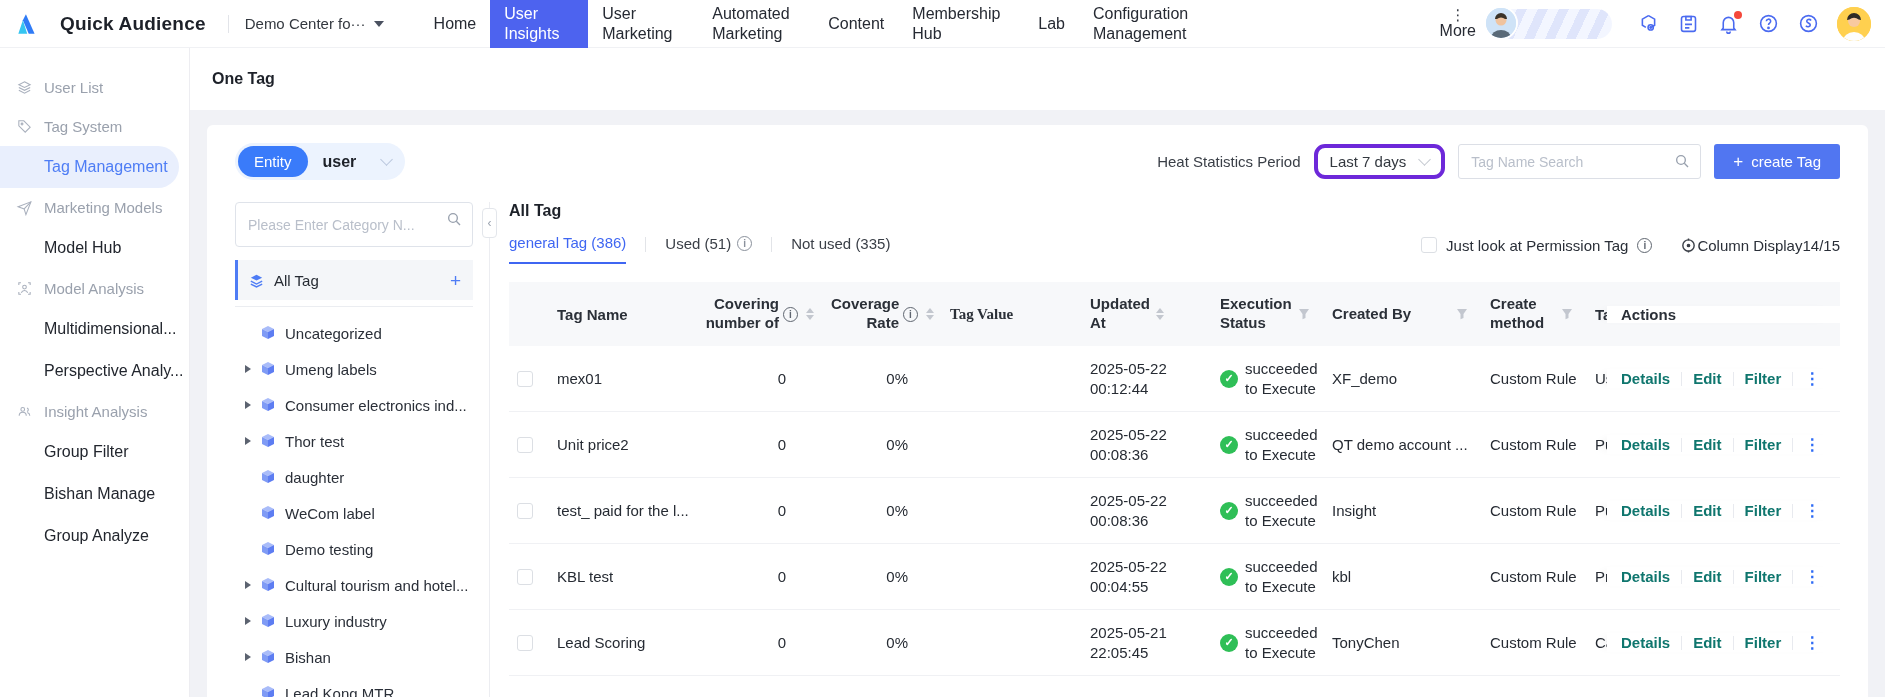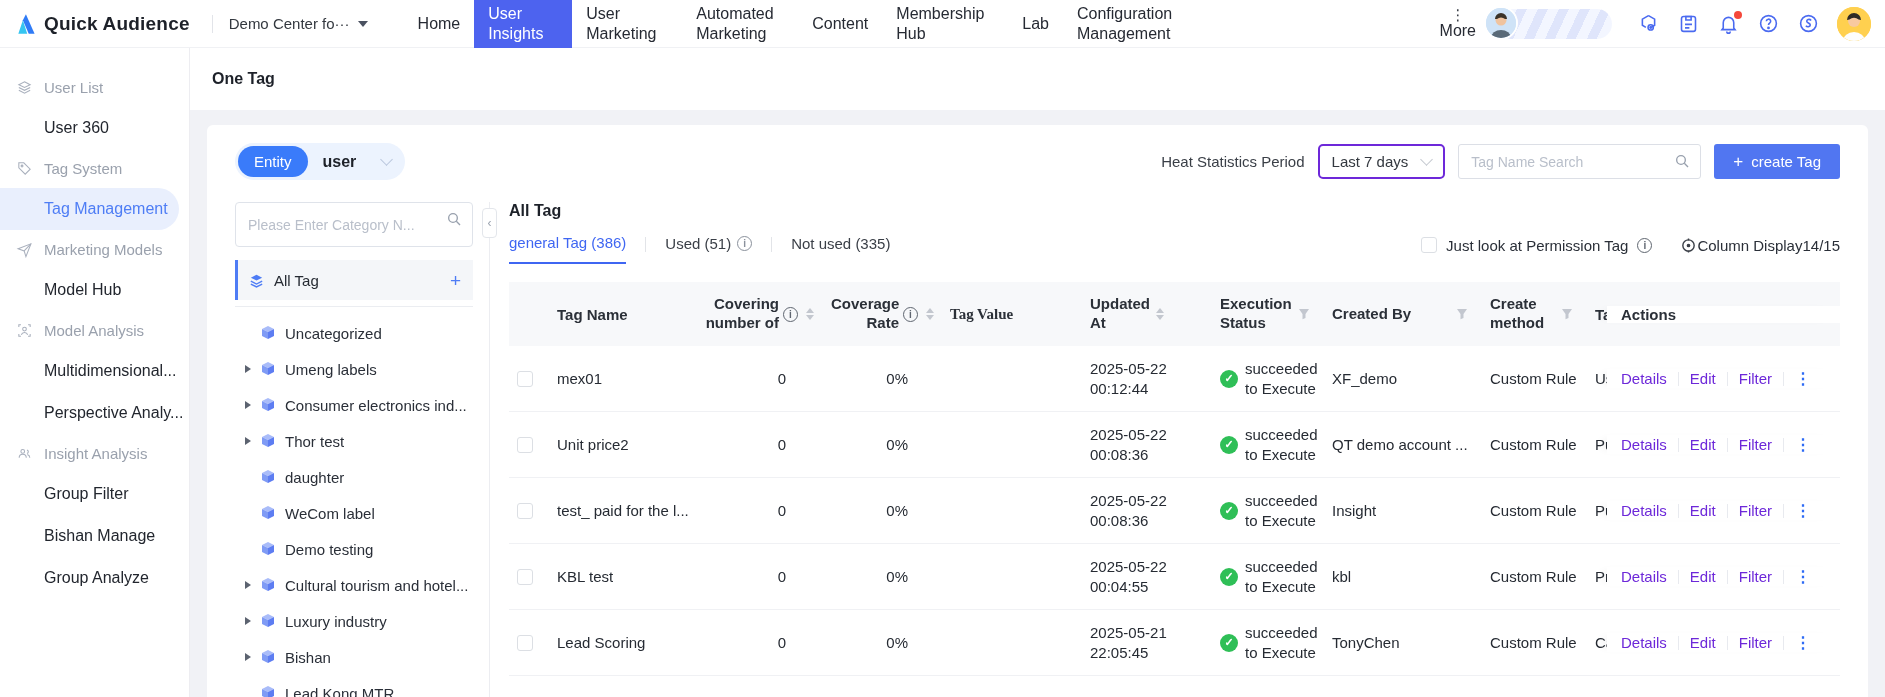--- a/index.html
+++ b/index.html
@@ -2,21 +2,21 @@
 <html><head>
 <meta charset="utf-8">
 <style>
   * { margin:0; padding:0; box-sizing:border-box; }
   html,body { width:1885px; height:697px; overflow:hidden; background:#f1f2f6;
     font-family:"Liberation Sans", sans-serif; color:#262b33; }
 
   
   .topbar { position:fixed; top:0; left:0; width:1885px; height:48px; background:#fff;
     display:flex; align-items:center; padding:0 14px; z-index:50; border-bottom:1px solid #f0f1f4; }
-  .brand { display:flex; align-items:center; gap:4px; }
+  .brand { display:flex; align-items:center; gap:20px; }
   .brand-name { font-size:19px; font-weight:700; color:#1d2129; letter-spacing:.2px; }
   .tb-divider { width:1px; height:18px; background:#e2e4e9; margin:0 16px 0 22px; }
   .workspace { display:flex; align-items:center; gap:8px; font-size:15px; color:#33383f; cursor:pointer; }
   .caret-down { width:0; height:0; border-left:5px solid transparent; border-right:5px solid transparent; border-top:6px solid #4a5160; }
   .nav { display:flex; align-items:stretch; margin-left:36px; height:48px; }
   .nav-item { display:flex; align-items:center; padding:0 14px; font-size:16px; color:#262a33;
     line-height:1.25; cursor:pointer; }
   .nav-item span { display:inline-block; }
   .nav-item.active { background:#4d63ef; color:#fff; }
   .w70 span{max-width:70px;} .w82 span{max-width:82px;} .w88 span{max-width:88px;}
@@ -56,21 +56,21 @@
   
   .card-toolbar { display:flex; align-items:center; justify-content:space-between; margin-bottom:22px; }
   .entity-select { display:flex; align-items:center; background:#ecf3fe; border-radius:19px; height:37px;
     padding:0 14px 0 3px; cursor:pointer; }
   .entity-pill { background:#3a7bfa; color:#fff; border-radius:17px; padding:7px 16px; font-size:15px; }
   .entity-value { font-size:16px; font-weight:700; color:#1d2129; margin:0 26px 0 15px; }
   .chev { width:9px; height:9px; border-right:1.6px solid #b9c6dd; border-bottom:1.6px solid #b9c6dd;
     transform:rotate(45deg); margin-top:-4px; }
   .tool-right { display:flex; align-items:center; gap:13px; }
   .tool-label { font-size:15px; color:#3a3f47; }
-  .select-box { display:flex; align-items:center; gap:14px; border:2px solid #6d28d9; border-radius:5px;
+  .select-box { display:flex; align-items:center; gap:14px; border:4px solid #6d28d9; border-radius:11px;
     height:35px; padding:0 12px; font-size:15px; color:#33383f; background:#fff; cursor:pointer; }
   .select-box .chev { border-color:#c4c8cf; }
   .search-box { position:relative; }
   .search-box input { width:243px; height:35px; border:1px solid #dcdfe6; border-radius:3px;
     padding:0 36px 0 12px; font-size:14px; color:#33383f; outline:none; font-family:"Liberation Sans",sans-serif; }
   .search-box input::placeholder { color:#b9bfca; }
   .mag { position:absolute; right:11px; top:9px; width:16px; height:16px; }
   .btn-primary { display:flex; align-items:center; gap:8px; background:#5176f1; color:#fff; border:none;
     border-radius:3px; height:35px; padding:0 19px; font-size:15px; cursor:pointer; font-family:"Liberation Sans",sans-serif; }
   .plus { font-size:17px; line-height:1; }
@@ -131,21 +131,21 @@
   .sorter { display:flex; flex-direction:column; gap:2px; margin-left:4px; cursor:pointer; }
   .sorter i { width:0; height:0; border-left:4px solid transparent; border-right:4px solid transparent; display:block; }
   .sorter .up { border-bottom:5px solid #c3c7cf; } .sorter .dn { border-top:5px solid #c3c7cf; }
   .funnel { margin-left:auto; margin-right:6px; cursor:pointer; flex:none; }
   .name-cell { white-space:nowrap; overflow:hidden; text-overflow:ellipsis; }
   .upd-cell { line-height:1.3; }
   .status-cell { display:flex; align-items:center; gap:7px; }
   .ok-badge { width:18px; height:18px; border-radius:50%; background:#2fbf57; color:#fff; font-size:11px;
     font-weight:700; display:flex; align-items:center; justify-content:center; flex:none; }
   .status-text { width:82px; line-height:1.3; }
-  .alink { color:#6d28d9; cursor:pointer; white-space:nowrap; }
+  .alink { color:#0f766e; cursor:pointer; white-space:nowrap;font-weight:bold; }
   .vsep { width:1px; height:14px; background:#e8eaef; margin:0 11px; }
   .kebab { color:#2e6bf5; font-weight:700; font-size:16px; cursor:pointer; letter-spacing:0; }
 </style>
 </head>
 <body>
 
 <div class="topbar">
   <div class="brand">
     <svg width="26" height="26" viewBox="0 0 24 24">
       <path d="M11 3 L19 21 H13.6 L8.2 8.6 Z" fill="#2f7bf6"></path>
@@ -249,21 +249,20 @@
 
 <div class="sidebar">
   <div class="side-section">
     <svg viewBox="0 0 24 24">
         <path d="M12 4l8 4-8 4-8-4z"></path>
         <path d="M4 12l8 4 8-4"></path>
         <path d="M4 16l8 4 8-4"></path>
       </svg>
     <span>User List</span>
   </div>
-  <div class="side-item">User 360</div>
 
   <div class="side-section">
     <svg viewBox="0 0 24 24">
         <path d="M4 4h7l9 9-7 7-9-9z"></path>
         <circle cx="8.5" cy="8.5" r="1.3"></circle>
       </svg>
     <span>Tag System</span>
   </div>
   <div class="side-item active">Tag Management</div>
 

